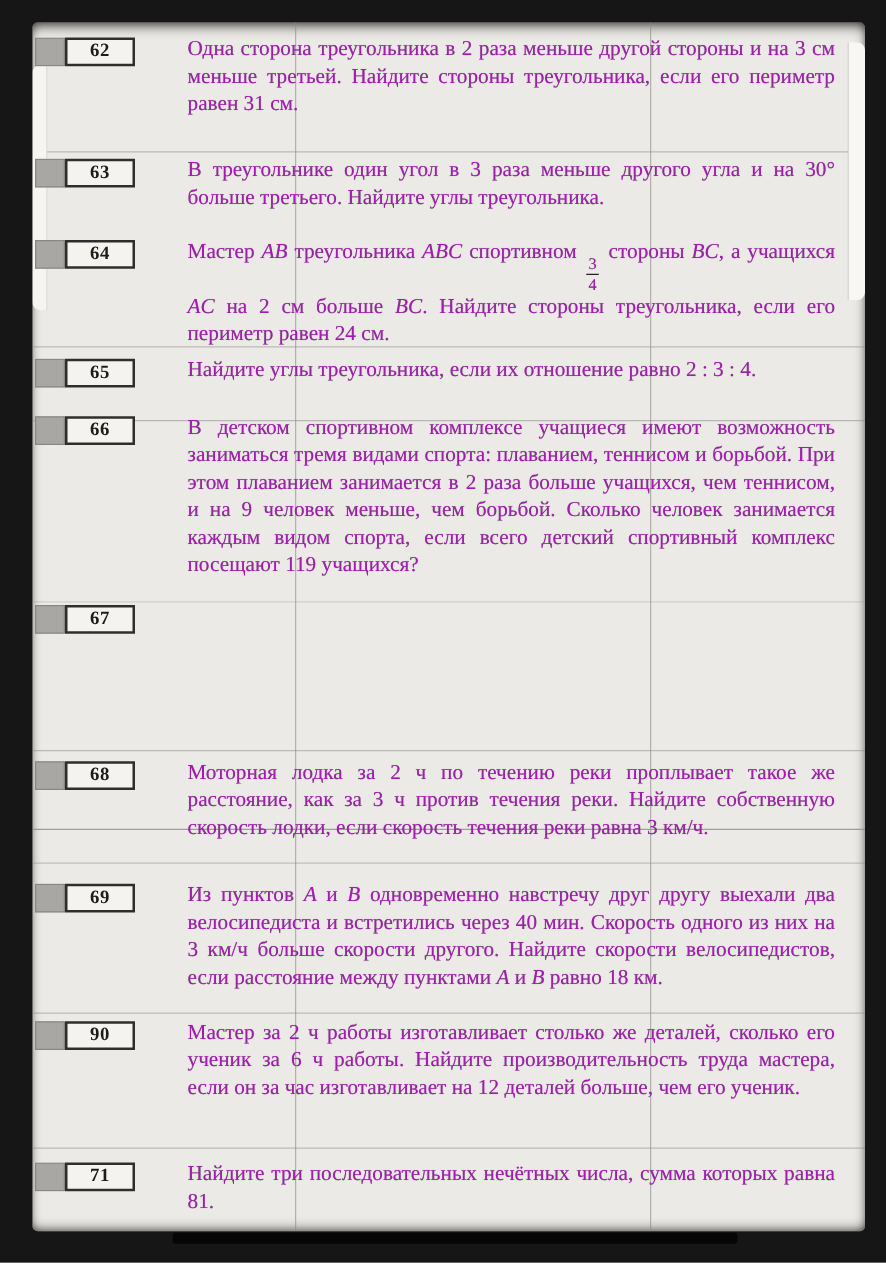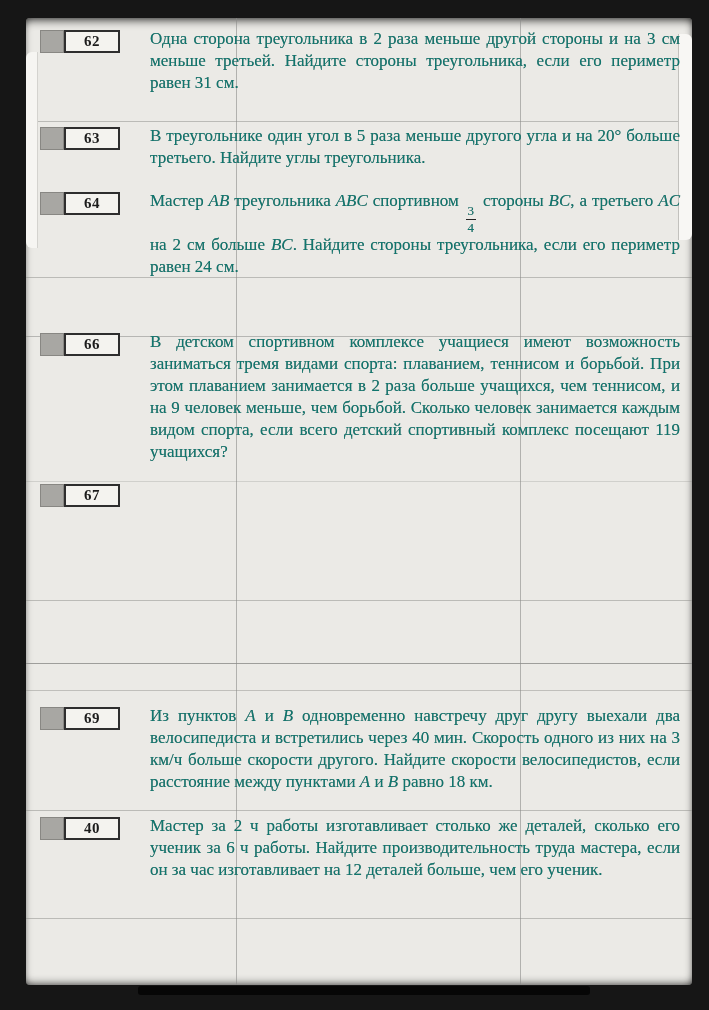--- a/index.html
+++ b/index.html
@@ -37,36 +37,36 @@
   }
   .floor-shadow {
     position:absolute; left:138px; top:986px; width:452px; height:9px;
     background:#060606; border-radius:3px;
   }
 
   .gridline-v { position:absolute; top:0; bottom:0; width:1px; background:#8b8b88; opacity:.6; }
   .gridline-h { position:absolute; left:0; right:0; height:1px; background:#8b8b88; }
 
   .problem { position:absolute; left:0; width:100%; }
-  .numbox { position:absolute; left:2px; top:2px; height:23px; display:flex;padding-left:12px; }
+  .numbox { position:absolute; left:2px; top:2px; height:23px; display:flex; }
   .numbox .tab {
     width:24px; height:23px; background:#a8a7a3;
     box-shadow: inset 0 0 0 1px rgba(110,110,106,.55);
   }
   .numbox .num {
     width:56px; height:23px; box-sizing:border-box;
     border:2px solid #2e2e2e; background:#f4f3ef;
     display:flex; align-items:center; justify-content:center;
     font-weight:bold; font-size:15px; color:#1c1c1c; letter-spacing:.5px;
   }
 
   .ptext {
-    margin-left:124px; margin-right:12px;
+    margin-left:124px; margin-right:24px;
     font-size:17px; line-height:22px;
-    text-align:justify; color:#0f766e;
+    text-align:justify; color:#a21caf;
     text-shadow:0 0 .6px rgba(25,25,25,.45);
   }
   .var { font-style:italic; }
 
   .frac {
     display:inline-flex; flex-direction:column; align-items:center;
     vertical-align:-9px; line-height:1.05; font-size:13px; margin:0 2px;
   }
   .frac .frac-n { border-bottom:1.2px solid #232323; padding:0 2px 1px; }
   .frac .frac-d { padding-top:1px; }
@@ -100,62 +100,83 @@
         <span class="num">62</span>
       </div>
       <div class="ptext"><span>Одна сторона треугольника в 2 раза меньше другой стороны и на 3 см меньше третьей. Найдите стороны треугольника, если его периметр равен 31 см.</span></div>
     </div>
 
     <div class="problem" style="top:107px;">
       <div class="numbox">
         <span class="tab"></span>
         <span class="num">63</span>
       </div>
-      <div class="ptext"><span>В треугольнике один угол в 5 раза меньше другого угла и на 20° больше третьего. Найдите углы треугольника.</span></div>
+      <div class="ptext"><span>В треугольнике один угол в 3 раза меньше другого угла и на 30° больше третьего. Найдите углы треугольника.</span></div>
     </div>
 
     <div class="problem" style="top:172px;">
       <div class="numbox">
         <span class="tab"></span>
         <span class="num">64</span>
       </div>
       <div class="ptext"><span>Мастер </span><span class="var">AB</span><span> треугольника </span><span class="var">ABC</span><span> спортивном </span><span class="frac">
             <span class="frac-n">3</span>
             <span class="frac-d">4</span>
-          </span><span> стороны </span><span class="var">BC</span><span>, а третьего </span><span class="var">AC</span><span> на 2 см больше </span><span class="var">BC</span><span>. Найдите стороны треугольника, если его периметр равен 24 см.</span></div>
+          </span><span> стороны </span><span class="var">BC</span><span>, а учащихся </span><span class="var">AC</span><span> на 2 см больше </span><span class="var">BC</span><span>. Найдите стороны треугольника, если его периметр равен 24 см.</span></div>
     </div>
 
+    <div class="problem" style="top:267px;">
+      <div class="numbox">
+        <span class="tab"></span>
+        <span class="num">65</span>
+      </div>
+      <div class="ptext"><span>Найдите углы треугольника, если их отношение равно 2 : 3 : 4.</span></div>
+    </div>
 
     <div class="problem" style="top:313px;">
       <div class="numbox">
         <span class="tab"></span>
         <span class="num">66</span>
       </div>
       <div class="ptext"><span>В детском спортивном комплексе учащиеся имеют возможность заниматься тремя видами спорта: плаванием, теннисом и борьбой. При этом плаванием занимается в 2 раза больше учащихся, чем теннисом, и на 9 человек меньше, чем борьбой. Сколько человек занимается каждым видом спорта, если всего детский спортивный комплекс посещают 119 учащихся?</span></div>
     </div>
 
     <div class="problem" style="top:464px;">
       <div class="numbox">
         <span class="tab"></span>
         <span class="num">67</span>
       </div>
     </div>
 
+    <div class="problem" style="top:589px;">
+      <div class="numbox">
+        <span class="tab"></span>
+        <span class="num">68</span>
+      </div>
+      <div class="ptext"><span>Моторная лодка за 2 ч по течению реки проплывает такое же расстояние, как за 3 ч против течения реки. Найдите собственную скорость лодки, если скорость течения реки равна 3 км/ч.</span></div>
+    </div>
 
     <div class="problem" style="top:687px;">
       <div class="numbox">
         <span class="tab"></span>
         <span class="num">69</span>
       </div>
       <div class="ptext"><span>Из пунктов </span><span class="var">A</span><span> и </span><span class="var">B</span><span> одновременно навстречу друг другу выехали два велосипедиста и встретились через 40 мин. Скорость одного из них на 3 км/ч больше скорости другого. Найдите скорости велосипедистов, если расстояние между пунктами </span><span class="var">A</span><span> и </span><span class="var">B</span><span> равно 18 км.</span></div>
     </div>
 
     <div class="problem" style="top:797px;">
       <div class="numbox">
         <span class="tab"></span>
-        <span class="num">40</span>
+        <span class="num">90</span>
       </div>
       <div class="ptext"><span>Мастер за 2 ч работы изготавливает столько же деталей, сколько его ученик за 6 ч работы. Найдите производительность труда мастера, если он за час изготавливает на 12 деталей больше, чем его ученик.</span></div>
     </div>
 
+    <div class="problem" style="top:910px;">
+      <div class="numbox">
+        <span class="tab"></span>
+        <span class="num">71</span>
+      </div>
+      <div class="ptext"><span>Найдите три последовательных нечётных числа, сумма которых равна 81.</span></div>
+    </div>
 
   </div>
 </div>
 
 </body></html>

